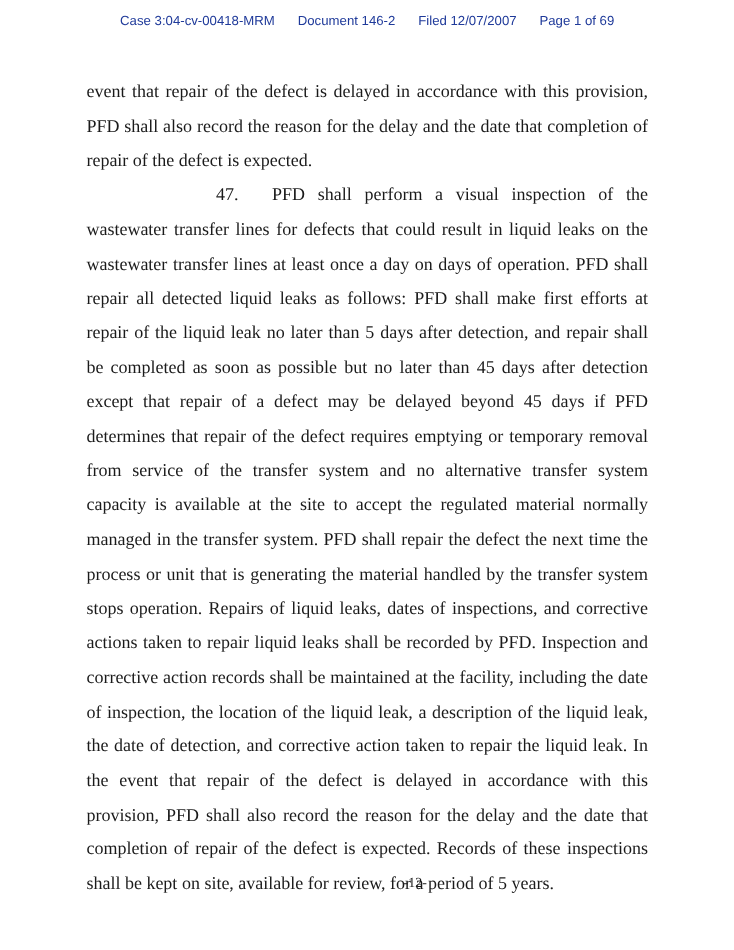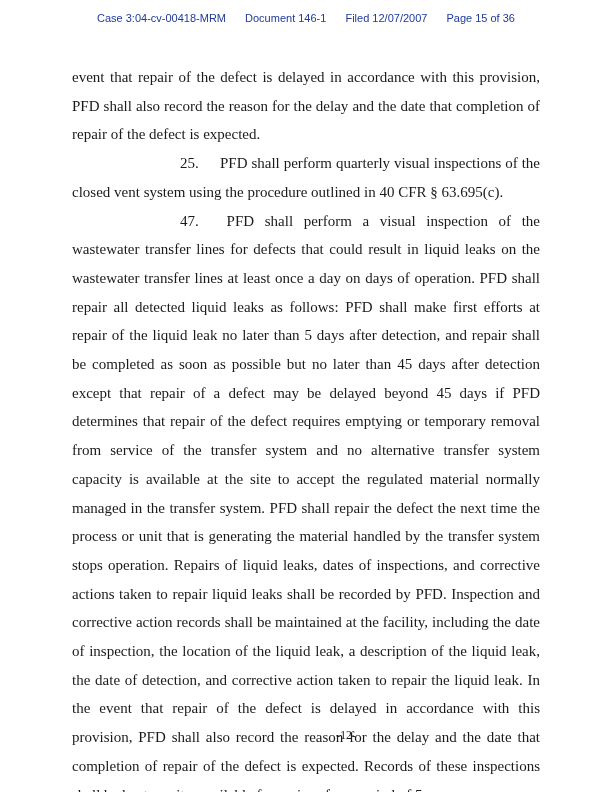--- a/index.html
+++ b/index.html
@@ -20,32 +20,28 @@
   .footer {
     position: absolute; top: 729px; left: 0; width: 612px; text-align: center;
     font-family: "Liberation Serif", serif; font-size: 11.6px; color: #1a1a1a; margin-left: 40px;
   }
 </style>
 </head>
 <body>
 
 <div class="header">
   <span>Case 3:04-cv-00418-MRM</span>
-  <span>Document 146-1</span>
+  <span>Document 146-2</span>
   <span>Filed 12/07/2007</span>
-  <span>Page 15 of 36</span>
+  <span>Page 1 of 69</span>
 </div>
 
 <div class="body-text">
   <p>
     <span>event that repair of the defect is delayed in accordance with this provision, PFD shall also record the reason for the delay and the date that completion of repair of the defect is expected.</span>
-  </p>
-  <p>
-    <span class="para-num">25.</span>
-    <span>PFD shall perform quarterly visual inspections of the closed vent system using the procedure outlined in  40 CFR § 63.695(c).</span>
   </p>
   <p>
     <span class="para-num">47.</span>
     <span>PFD shall perform a visual inspection of the wastewater transfer lines for defects that could result in liquid leaks on the wastewater transfer lines at least once a day on days of operation.  PFD shall repair all detected liquid leaks as follows:  PFD shall make first efforts at repair of the liquid leak no later than 5 days after detection, and repair shall be completed as soon as possible but no later than 45 days after detection except that repair of a defect may be delayed beyond 45 days if PFD determines that repair of the defect requires emptying or temporary removal from service of the transfer system and no alternative transfer system capacity is available at the site to accept the regulated material normally managed in the transfer system.  PFD shall repair the defect the next time the process or unit that is generating the material handled by the transfer system stops operation.  Repairs of liquid leaks, dates of inspections, and corrective actions taken to repair liquid leaks shall be recorded by PFD.  Inspection and corrective action records shall be maintained at the facility, including the date of inspection, the location of the liquid leak, a description of the liquid leak, the date of detection, and corrective action taken to repair the liquid leak. In the event that repair of the defect is delayed in accordance with this provision, PFD shall also record the reason for the delay and the date that completion of repair of the defect is expected.  Records of these inspections shall be kept on site, available for review, for a period of 5 years.</span>
   </p>
 </div>
 
 <div class="footer">-12-</div>
 
 </body></html>

